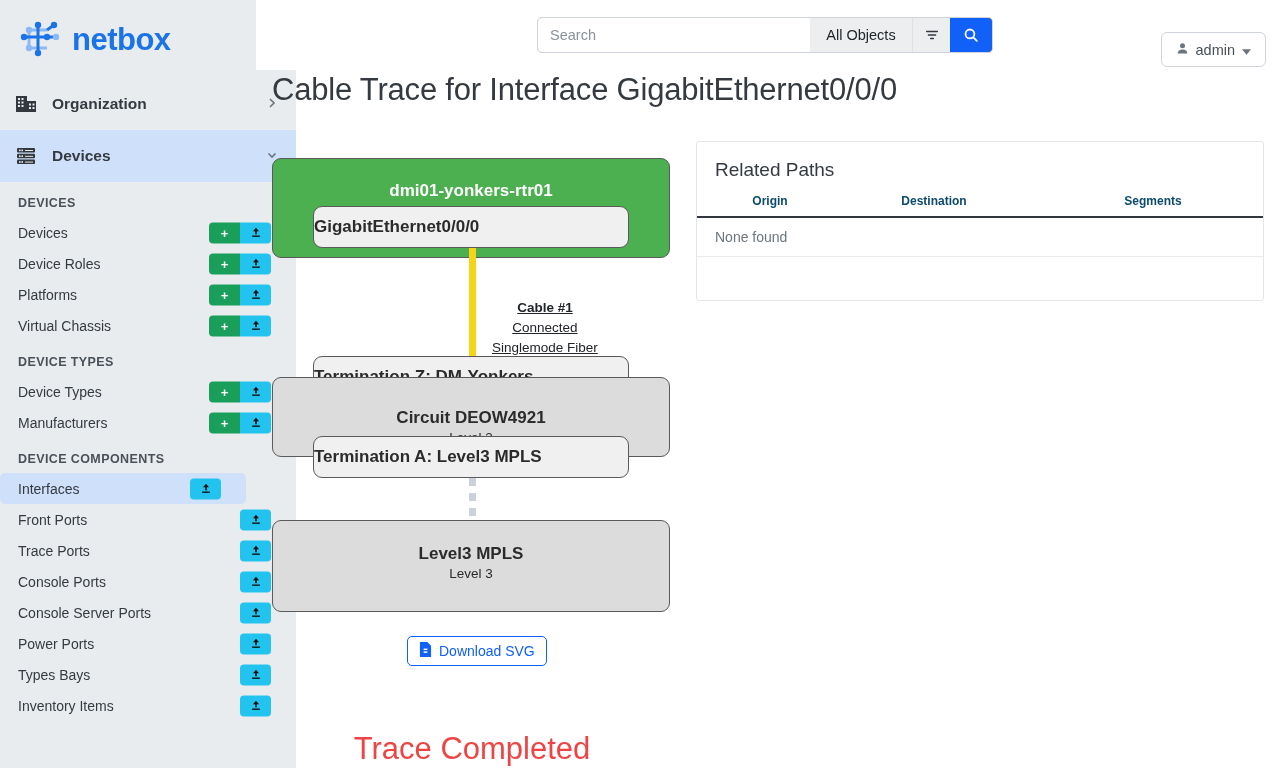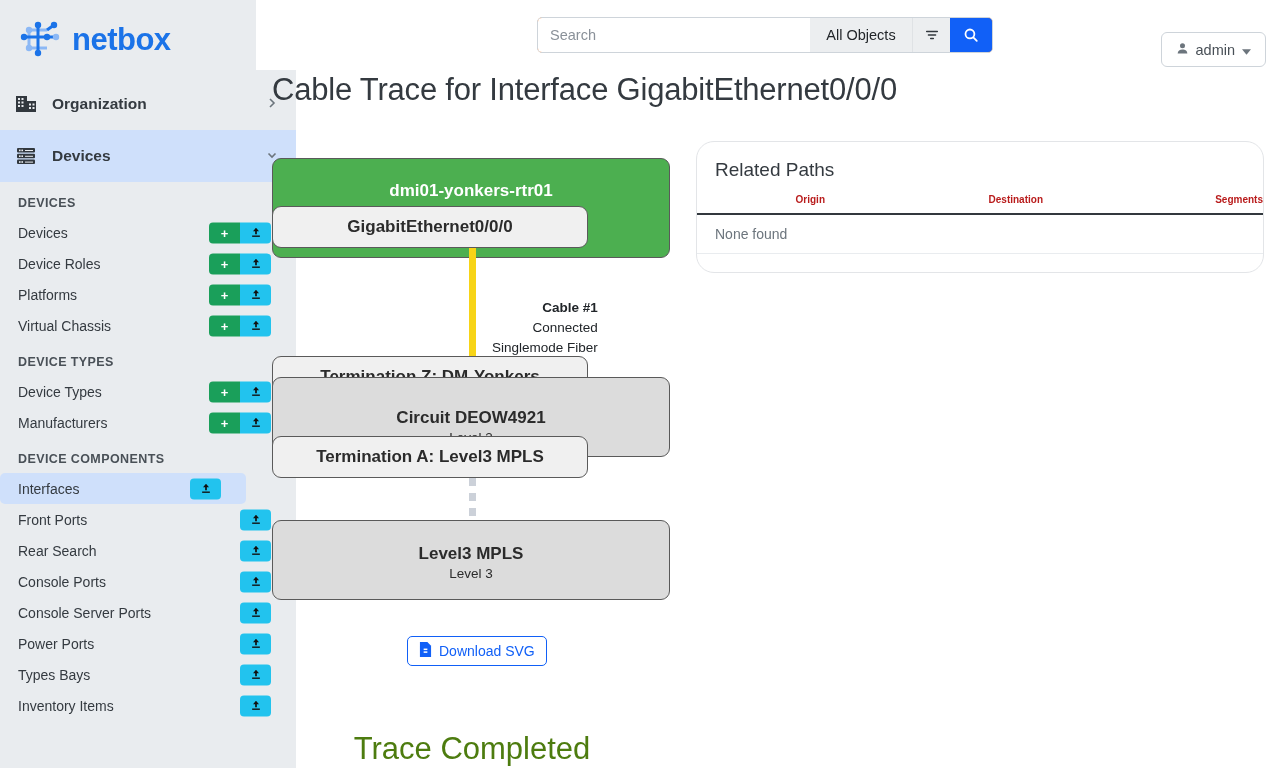--- a/index.html
+++ b/index.html
@@ -140,45 +140,45 @@
   .tnode .t2 { font-size: 13.5px; font-weight: 400; }
 
   .device-box {
     width: 398px; height: 100px;
     background: #4CAF50; color: #ffffff;
     padding-top: 22px;
   }
   .device-box .t1, .device-box .t2 { line-height: 20px; }
 
   .term-box {
-    width: 316px; height: 42px; 
+    width: 316px; height: 42px; margin-left: 41px;
     background: #f0f0f0; color: #2b2b2b;
-    display: flex; align-items: center; justify-content: center;
+    display: flex; align-items: center; 
   }
   .circuit-box {
     width: 398px; height: 80px;
     background: #dcdcdc; color: #2b2b2b;
     padding-top: 30px;
   }
   .circuit-box .t1, .circuit-box .t2 { line-height: 20px; }
   .provider-box {
-    width: 398px; height: 80px;
+    width: 398px; height: 92px;
     background: #dcdcdc; color: #2b2b2b;
     padding-top: 23px;
   }
   .provider-box .t1, .provider-box .t2 { line-height: 20px; }
 
   .cable-seg { position: relative; height: 108px; }
   .cable-line {
     position: absolute; left: 197px; top: 0;
     width: 7px; height: 108px; background: #f7d417;
   }
   .cable-label {
     position: absolute; left: 220px; top: 50px;
-    text-align: right; white-space: nowrap;
+    text-align: center; white-space: nowrap; text-decoration: underline;
   }
   .cable-label .c1 { font-size: 13.5px; font-weight: 700; color: #212529; line-height: 20px; }
   .cable-label .c2 { font-size: 13.5px; color: #212529; line-height: 20px; }
 
   .dash-seg { position: relative; height: 42px; }
   .dash-line {
     position: absolute; left: 197px; top: 0;
     width: 7px; height: 42px;
     background: repeating-linear-gradient(
       to bottom, #ccd1d9 0 8px, transparent 8px 15px);
@@ -187,37 +187,37 @@
   #dl-btn {
     position: absolute; left: 407px; top: 636px;
     display: flex; align-items: center; gap: 7px;
     height: 30px; padding: 0 11px;
     border: 1px solid #1160f7; border-radius: 5px;
     color: #1160f7; font-size: 14px; background: #fff; cursor: pointer;
   }
   #trace-done {
     position: absolute; left: 272px; top: 731px;
     width: 400px; text-align: center;
-    font-size: 31px; font-weight: 400; color: #4d7c0f;
+    font-size: 31px; font-weight: 400; color: #ef4444;
   }
 
   
   #paths-card {
     position: absolute; left: 696px; top: 141px;
-    width: 568px; height: 132px;
+    width: 568px; height: 160px;
     background: #fff; border: 1px solid #e3e5e8;
-    border-radius: 18px;
+    border-radius: 3px;
   }
   #paths-title {
     font-size: 19px; color: #343a40; font-weight: 400;
     padding: 17px 0 0 18px;
   }
   #paths-table { width: 100%; border-collapse: collapse; margin-top: 13px; }
   #paths-table th {
-    text-align: right; font-size: 10px; font-weight: 700; color: #b91c1c;
+    text-align: center; font-size: 12px; font-weight: 700; color: #0c4a6e;
     padding: 0 0 8px 0; border-bottom: 2px solid #32383e;
   }
   #paths-table th.c0 { padding-left: 18px; width: 128px; }
   #paths-table th.c1 { width: 218px; }
   #paths-table td {
     font-size: 14px; color: #6c757d;
     padding: 11px 0; border-bottom: 1px solid #e9ecef;
   }
   #paths-table td.c0 { padding-left: 18px; }
 </style>
@@ -405,21 +405,21 @@
     <span class="btn-pair">
       <span class="btn-imp solo">
         <svg viewBox="0 0 14 14" width="12" height="12" fill="#111">
             <path d="M7 1.5 L10.5 5.5 H8 V9 H6 V5.5 H3.5 Z"></path>
             <rect x="2.5" y="10.5" width="9" height="1.6"></rect>
           </svg>
       </span>
     </span>
   </div>
   <div class="nav-item">
-    <span class="ilabel">Rear Search</span>
+    <span class="ilabel">Trace Ports</span>
     <span class="btn-pair">
       <span class="btn-imp solo">
         <svg viewBox="0 0 14 14" width="12" height="12" fill="#111">
             <path d="M7 1.5 L10.5 5.5 H8 V9 H6 V5.5 H3.5 Z"></path>
             <rect x="2.5" y="10.5" width="9" height="1.6"></rect>
           </svg>
       </span>
     </span>
   </div>
   <div class="nav-item">

